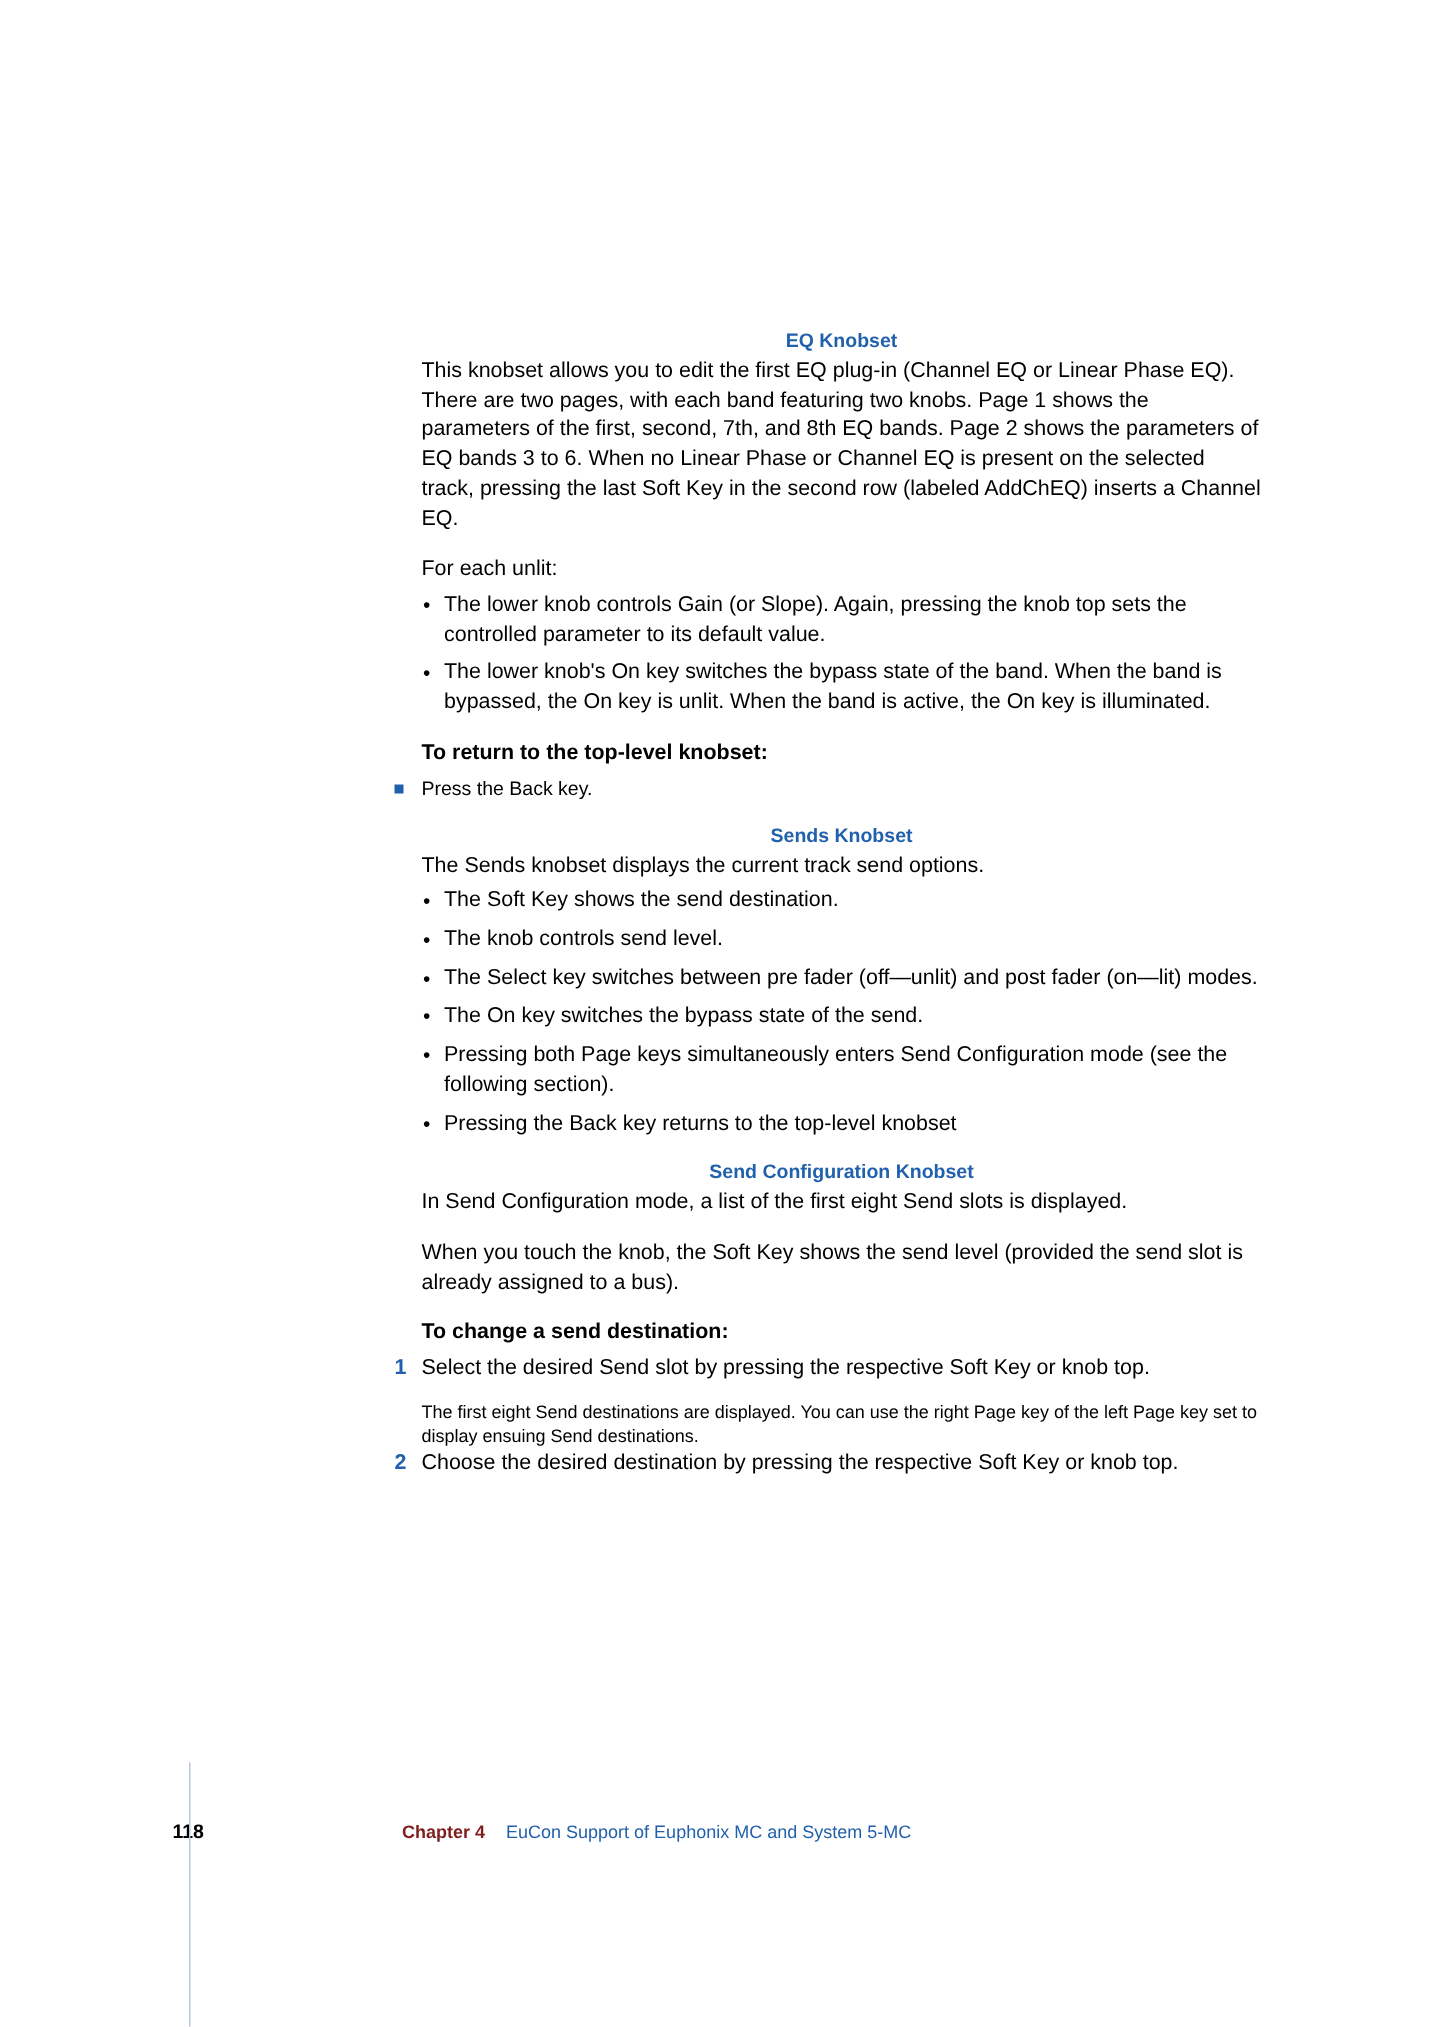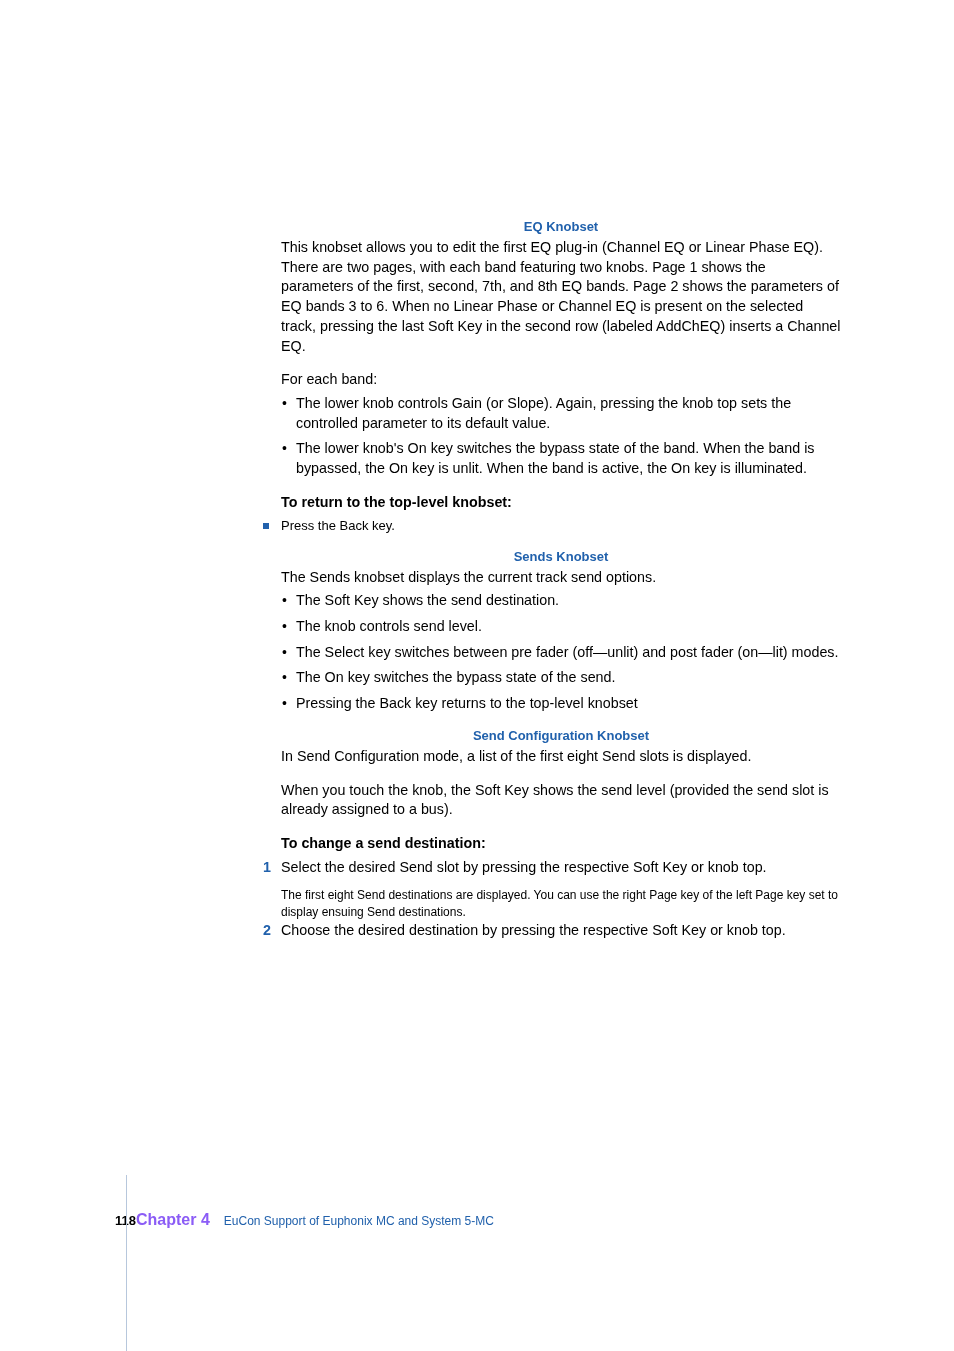--- a/index.html
+++ b/index.html
@@ -107,23 +107,24 @@
       display: flex;
       align-items: baseline;
     }
     .page-num {
       font-size: 13px;
       font-weight: 700;
       color: #000;
       margin-top: 48px;
     }
     .chapter-label {
-      font-size: 16px;
+      font-size: 12px;
       font-weight: 700;
-      color: #8b5cf6;
+      color: #7f1d1d;
+      margin-left: 132px;
     }
     .chapter-title {
       font-size: 12px;
       color: #2161ac;
       margin-left: 14px;
       text-align: right;
     }
     .side-line {
       position: absolute;
       left: 126px;
@@ -133,38 +134,39 @@
       background: #b7c7dc;
     }
   </style>
 </head>
 <body>
 
 <div class="content">
 
   <div class="heading">EQ Knobset</div>
   <div class="para">This knobset allows you to edit the first EQ plug-in (Channel EQ or Linear Phase EQ). There are two pages, with each band featuring two knobs. Page 1 shows the parameters of the first, second, 7th, and 8th EQ bands. Page 2 shows the parameters of EQ bands 3 to 6. When no Linear Phase or Channel EQ is present on the selected track, pressing the last Soft Key in the second row (labeled AddChEQ) inserts a Channel EQ.</div>
-  <div class="para-tight">For each band:</div>
+  <div class="para-tight">For each unlit:</div>
   <ul class="dot-list">
     <li>The lower knob controls Gain (or Slope). Again, pressing the knob top sets the controlled parameter to its default value.</li>
     <li>The lower knob's On key switches the bypass state of the band. When the band is bypassed, the On key is unlit. When the band is active, the On key is illuminated.</li>
   </ul>
   <div class="para-tight bold">To return to the top-level knobset:</div>
   <div class="square-item">
     <span class="square"></span>
     <span>Press the Back key.</span>
   </div>
 
   <div class="heading">Sends Knobset</div>
   <div class="para-tight">The Sends knobset displays the current track send options.</div>
   <ul class="dot-list">
     <li>The Soft Key shows the send destination.</li>
     <li>The knob controls send level.</li>
     <li>The Select key switches between pre fader (off—unlit) and post fader (on—lit) modes.</li>
     <li>The On key switches the bypass state of the send.</li>
+    <li>Pressing both Page keys simultaneously enters Send Configuration mode (see the following section).</li>
     <li>Pressing the Back key returns to the top-level knobset</li>
   </ul>
 
   <div class="heading">Send Configuration Knobset</div>
   <div class="para">In Send Configuration mode, a list of the first eight Send slots is displayed.</div>
   <div class="para">When you touch the knob, the Soft Key shows the send level (provided the send slot is already assigned to a bus).</div>
   <div class="para-tight bold">To change a send destination:</div>
 
   <div class="num-item">
     <span class="num">1</span>

